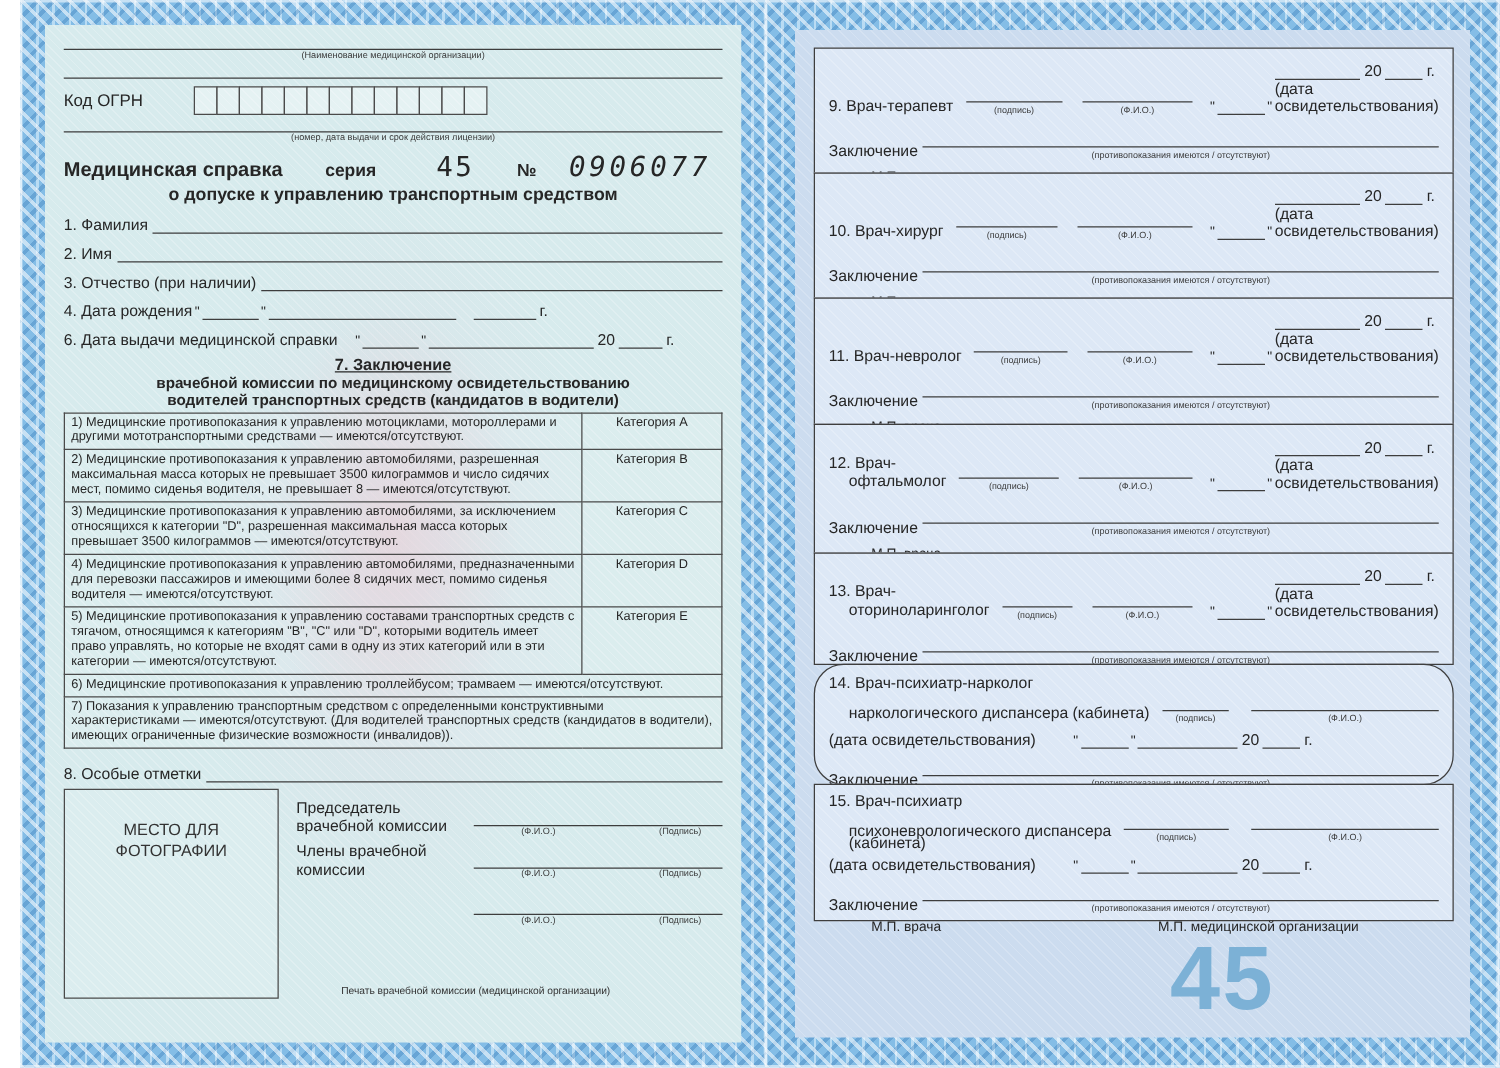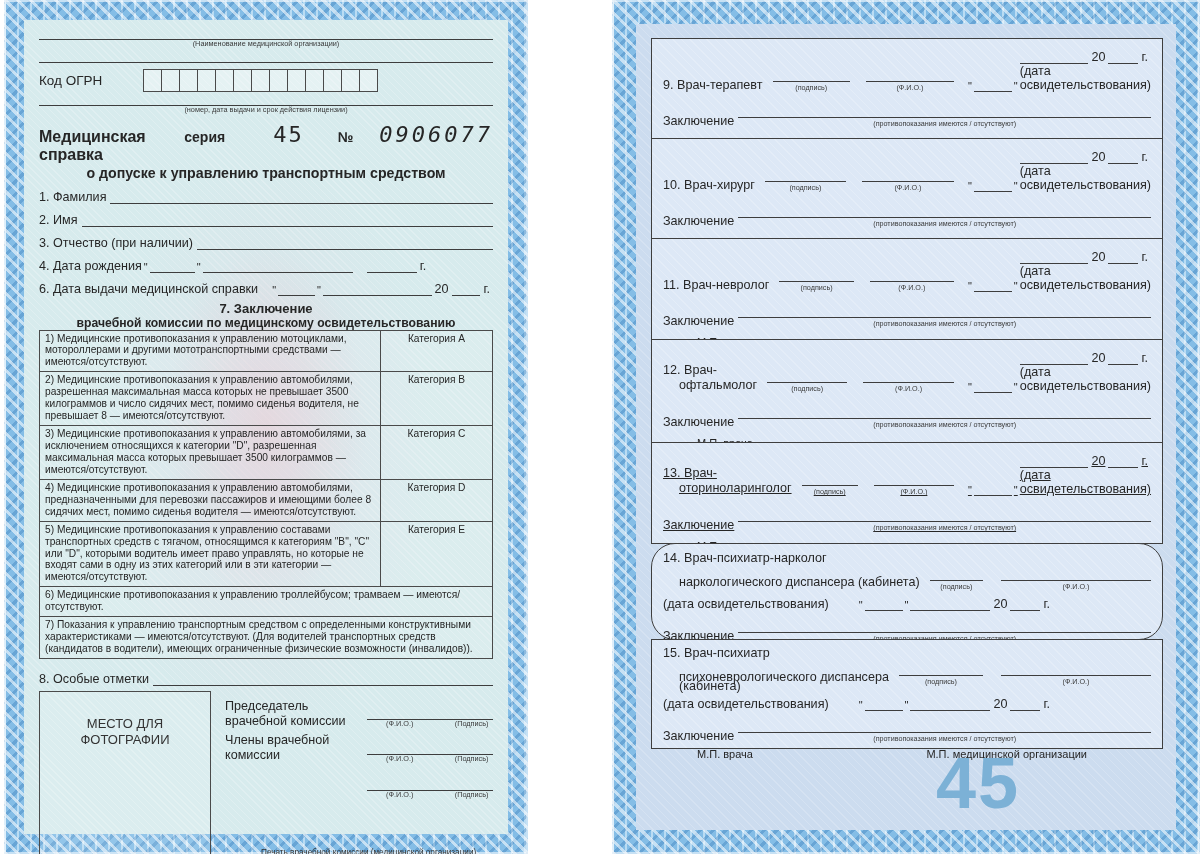--- a/index.html
+++ b/index.html
@@ -5,21 +5,21 @@
   * { margin:0; padding:0; box-sizing:border-box; }
   html,body { width:1200px; height:854px; background:#ffffff; overflow:hidden;
               font-family:"Liberation Sans", sans-serif; color:#262626; }
   .page { position:absolute; top:0; bottom:0;
           background-color:#84bde6;
           background-image:
             repeating-linear-gradient(45deg, rgba(255,255,255,0.55) 0 3px, rgba(255,255,255,0) 3px 9px),
             repeating-linear-gradient(135deg, rgba(38,108,174,0.30) 0 3px, rgba(0,0,0,0) 3px 9px),
             repeating-linear-gradient(90deg, rgba(214,236,250,0.65) 0 2px, rgba(132,189,230,0) 2px 13px);
           box-shadow: inset 0 0 0 2px rgba(255,255,255,0.55); }
-  .page-left  { left:4px;    width:524px; }
+  .page-left  { left:16px;    width:597px; }
   .page-right { left:612px; width:588px; }
   .inner { position:absolute; }
   .inner-left { inset:20px;
     background-color:#d7ebed;
     background-image:
       radial-gradient(ellipse 140px 250px at 50% 50%, rgba(232,197,206,0.50), rgba(232,197,206,0) 72%),
       radial-gradient(ellipse 220px 390px at 50% 53%, rgba(224,206,222,0.32), rgba(224,206,222,0) 75%),
       repeating-linear-gradient(45deg, rgba(255,255,255,0.22) 0 1px, rgba(255,255,255,0) 1px 5px);
     padding:8px 15px 6px 15px; }
   .inner-right { inset:24px;
@@ -48,21 +48,21 @@
   .num-sign { font-weight:bold; font-size:14px; margin-left:34px; }
   .num-val { font-size:22px; margin-left:26px; letter-spacing:3px;font-style:italic; }
   .subtitle { font-weight:bold; font-size:14.2px; text-align:center; margin-top:1px; }
 
   .item { display:flex; align-items:flex-end; height:23px; font-size:12.6px; white-space:nowrap; }
   .q { font-size:11px; margin:0 2px; }
   .yr { margin:0 3px; }
   .w45{width:45px;} .w150{width:150px;} .w50{width:50px;} .w140{width:132px;} .w35{width:35px;}
 
   .h7 { text-align:center; font-weight:bold; }
-  .h7-1 { font-size:13px; margin-top:5px; }
+  .h7-1 { font-size:13px; margin-top:5px;text-decoration:underline; }
   .h7-2 { font-size:12.2px; }
   .h7-3 { font-size:12.2px; margin-bottom:3px; }
 
   table.t7 { width:100%; border-collapse:collapse; background:rgba(255,255,255,0.10); }
   table.t7 td { border:1px solid #4a4a4a; font-size:10.2px; line-height:1.17; padding:2px 5px 3px 5px; }
   td.cat { width:112px; text-align:center; vertical-align:top; padding-top:6px; font-size:10.8px; }
 
   .item8 { margin-top:6px; height:21px; }
   .sig-area { display:flex; margin-top:5px; height:170px; }
   .photo-box { width:172px; height:168px; border:1px solid #4a4a4a; text-align:center;
@@ -76,21 +76,21 @@
   .sigcaps { display:flex; }
   .sigcaps .c1 { flex:0 0 52%; text-align:center; }
   .sigcaps .c2 { flex:0 0 34%; margin-left:auto; text-align:center; }
   .stamp-note { margin-top:auto; margin-bottom:4px; padding-left:36px; font-size:8.2px; color:#333; }
 
   
   .sec { border:1px solid #3e3e3e; background:#dde8f6; margin-top:-1px; padding:11px 11px 0 11px;
          position:relative;
          background-image:repeating-linear-gradient(45deg, rgba(255,255,255,0.20) 0 1px, rgba(255,255,255,0) 1px 6px); }
   .s9{height:101px; margin-top:0;} .s10{height:101px;} .s11{height:102px;} .s12{height:104px;}
-  .s13{height:102px;text-decoration:underline;} .s14{height:97px; padding-top:7px;border-radius:24px;} .s15{height:110px; padding-top:6px;}
+  .s13{height:90px;} .s14{height:97px; padding-top:7px;border-radius:24px;} .s15{height:110px; padding-top:6px;}
   .row1 { display:flex; align-items:flex-end; font-size:12.6px; }
   .docname { margin-right:10px; white-space:nowrap; }
   .docname2 { display:flex; flex-direction:column; margin-right:10px; white-space:nowrap; line-height:1.2; }
   .docname2 .l2 { padding-left:16px; }
   .lbx { display:flex; flex-direction:column; }
   .lbx .ln2 { border-bottom:1px solid #3d3d3d; height:14px; }
   .lbx .cp { font-size:7.2px; color:#3a3a3a; text-align:center; padding-top:1px; }
   .w-sign { width:148px; margin-right:16px; }
   .w-fio  { width:168px; margin-right:12px; }
   .dgrp { display:flex; align-items:flex-end; flex:1; }
@@ -180,20 +180,21 @@
       <span class="ln w45"></span>
       <span class="q">"</span>
       <span class="ln w140"></span>
       <span class="yr">20</span>
       <span class="ln w35"></span>
       <span class="yr">г.</span>
     </div>
 
     <div class="h7 h7-1">7. Заключение</div>
     <div class="h7 h7-2">врачебной комиссии по медицинскому освидетельствованию</div>
+    <div class="h7 h7-3">водителей транспортных средств (кандидатов в водители)</div>
 
     <table class="t7">
       <tbody>
           <tr>
         <td>1) Медицинские противопоказания к управлению мотоциклами, мотороллерами и другими мототранспортными средствами — имеются/отсутствуют.</td>
         <td class="cat">Категория A</td>
       </tr>
       <tr>
         <td>2) Медицинские противопоказания к управлению автомобилями, разрешенная максимальная масса которых не превышает 3500 килограммов и число сидячих мест, помимо сиденья водителя, не превышает 8 — имеются/отсутствуют.</td>
         <td class="cat">Категория B</td>

